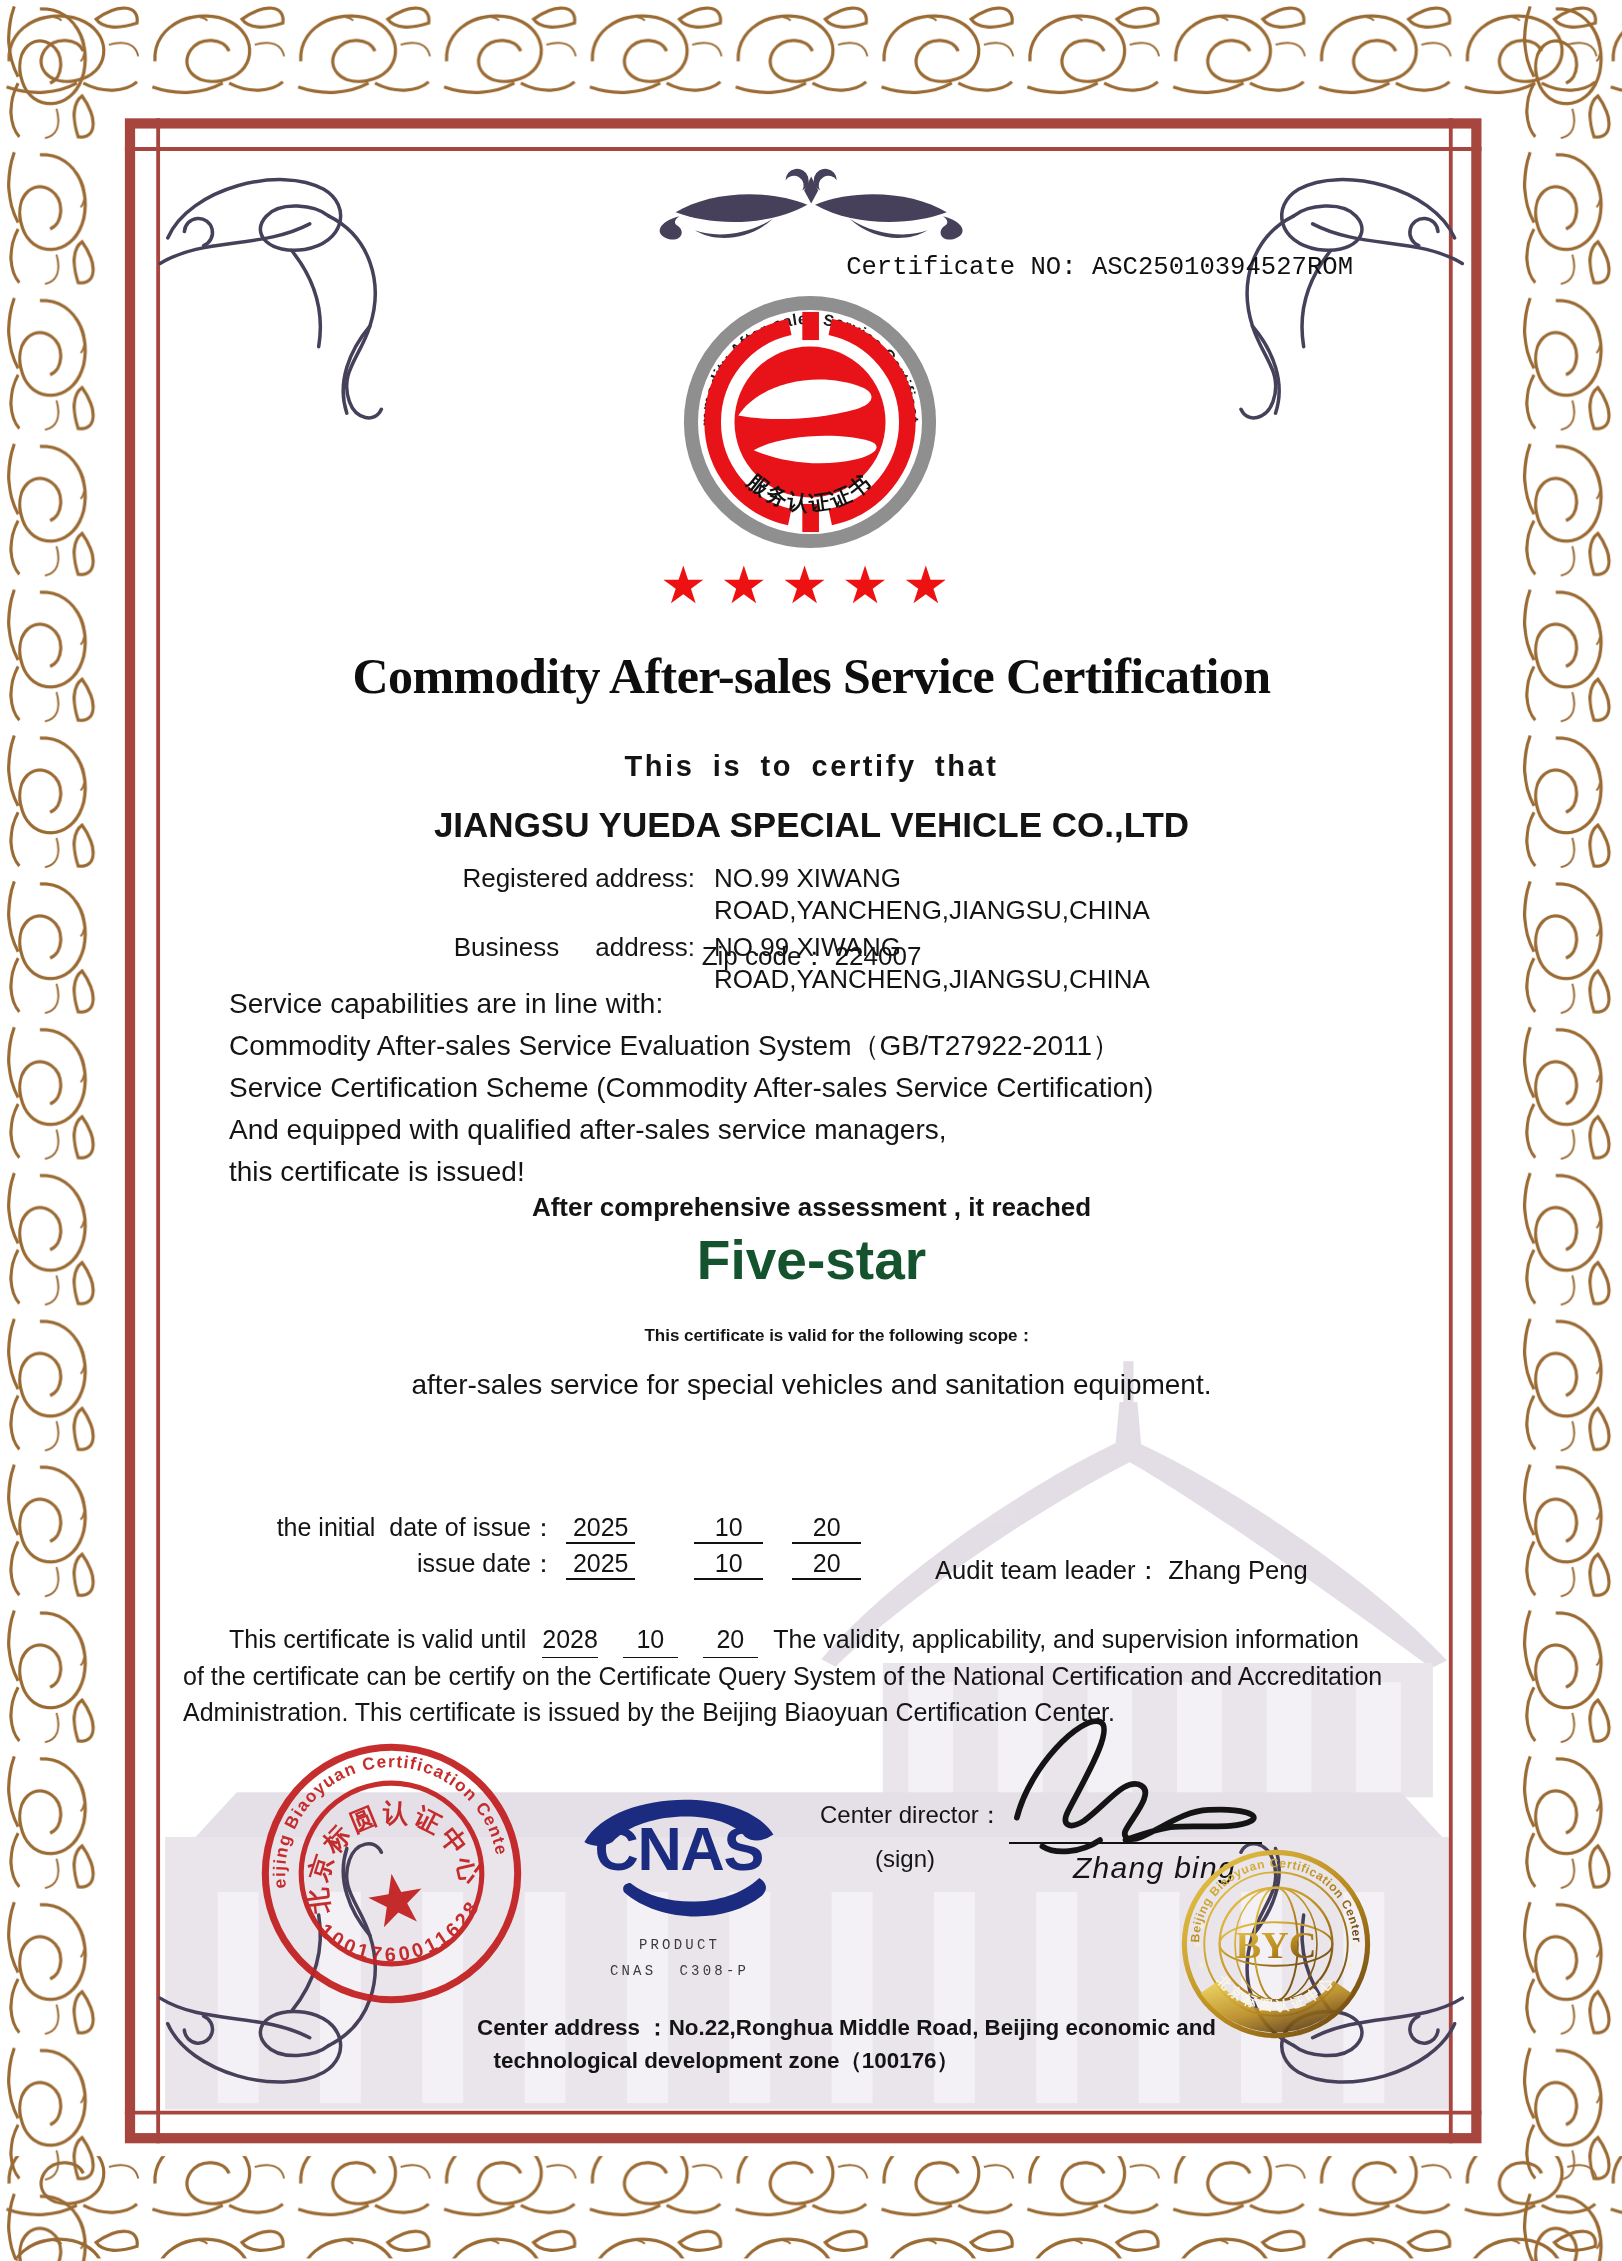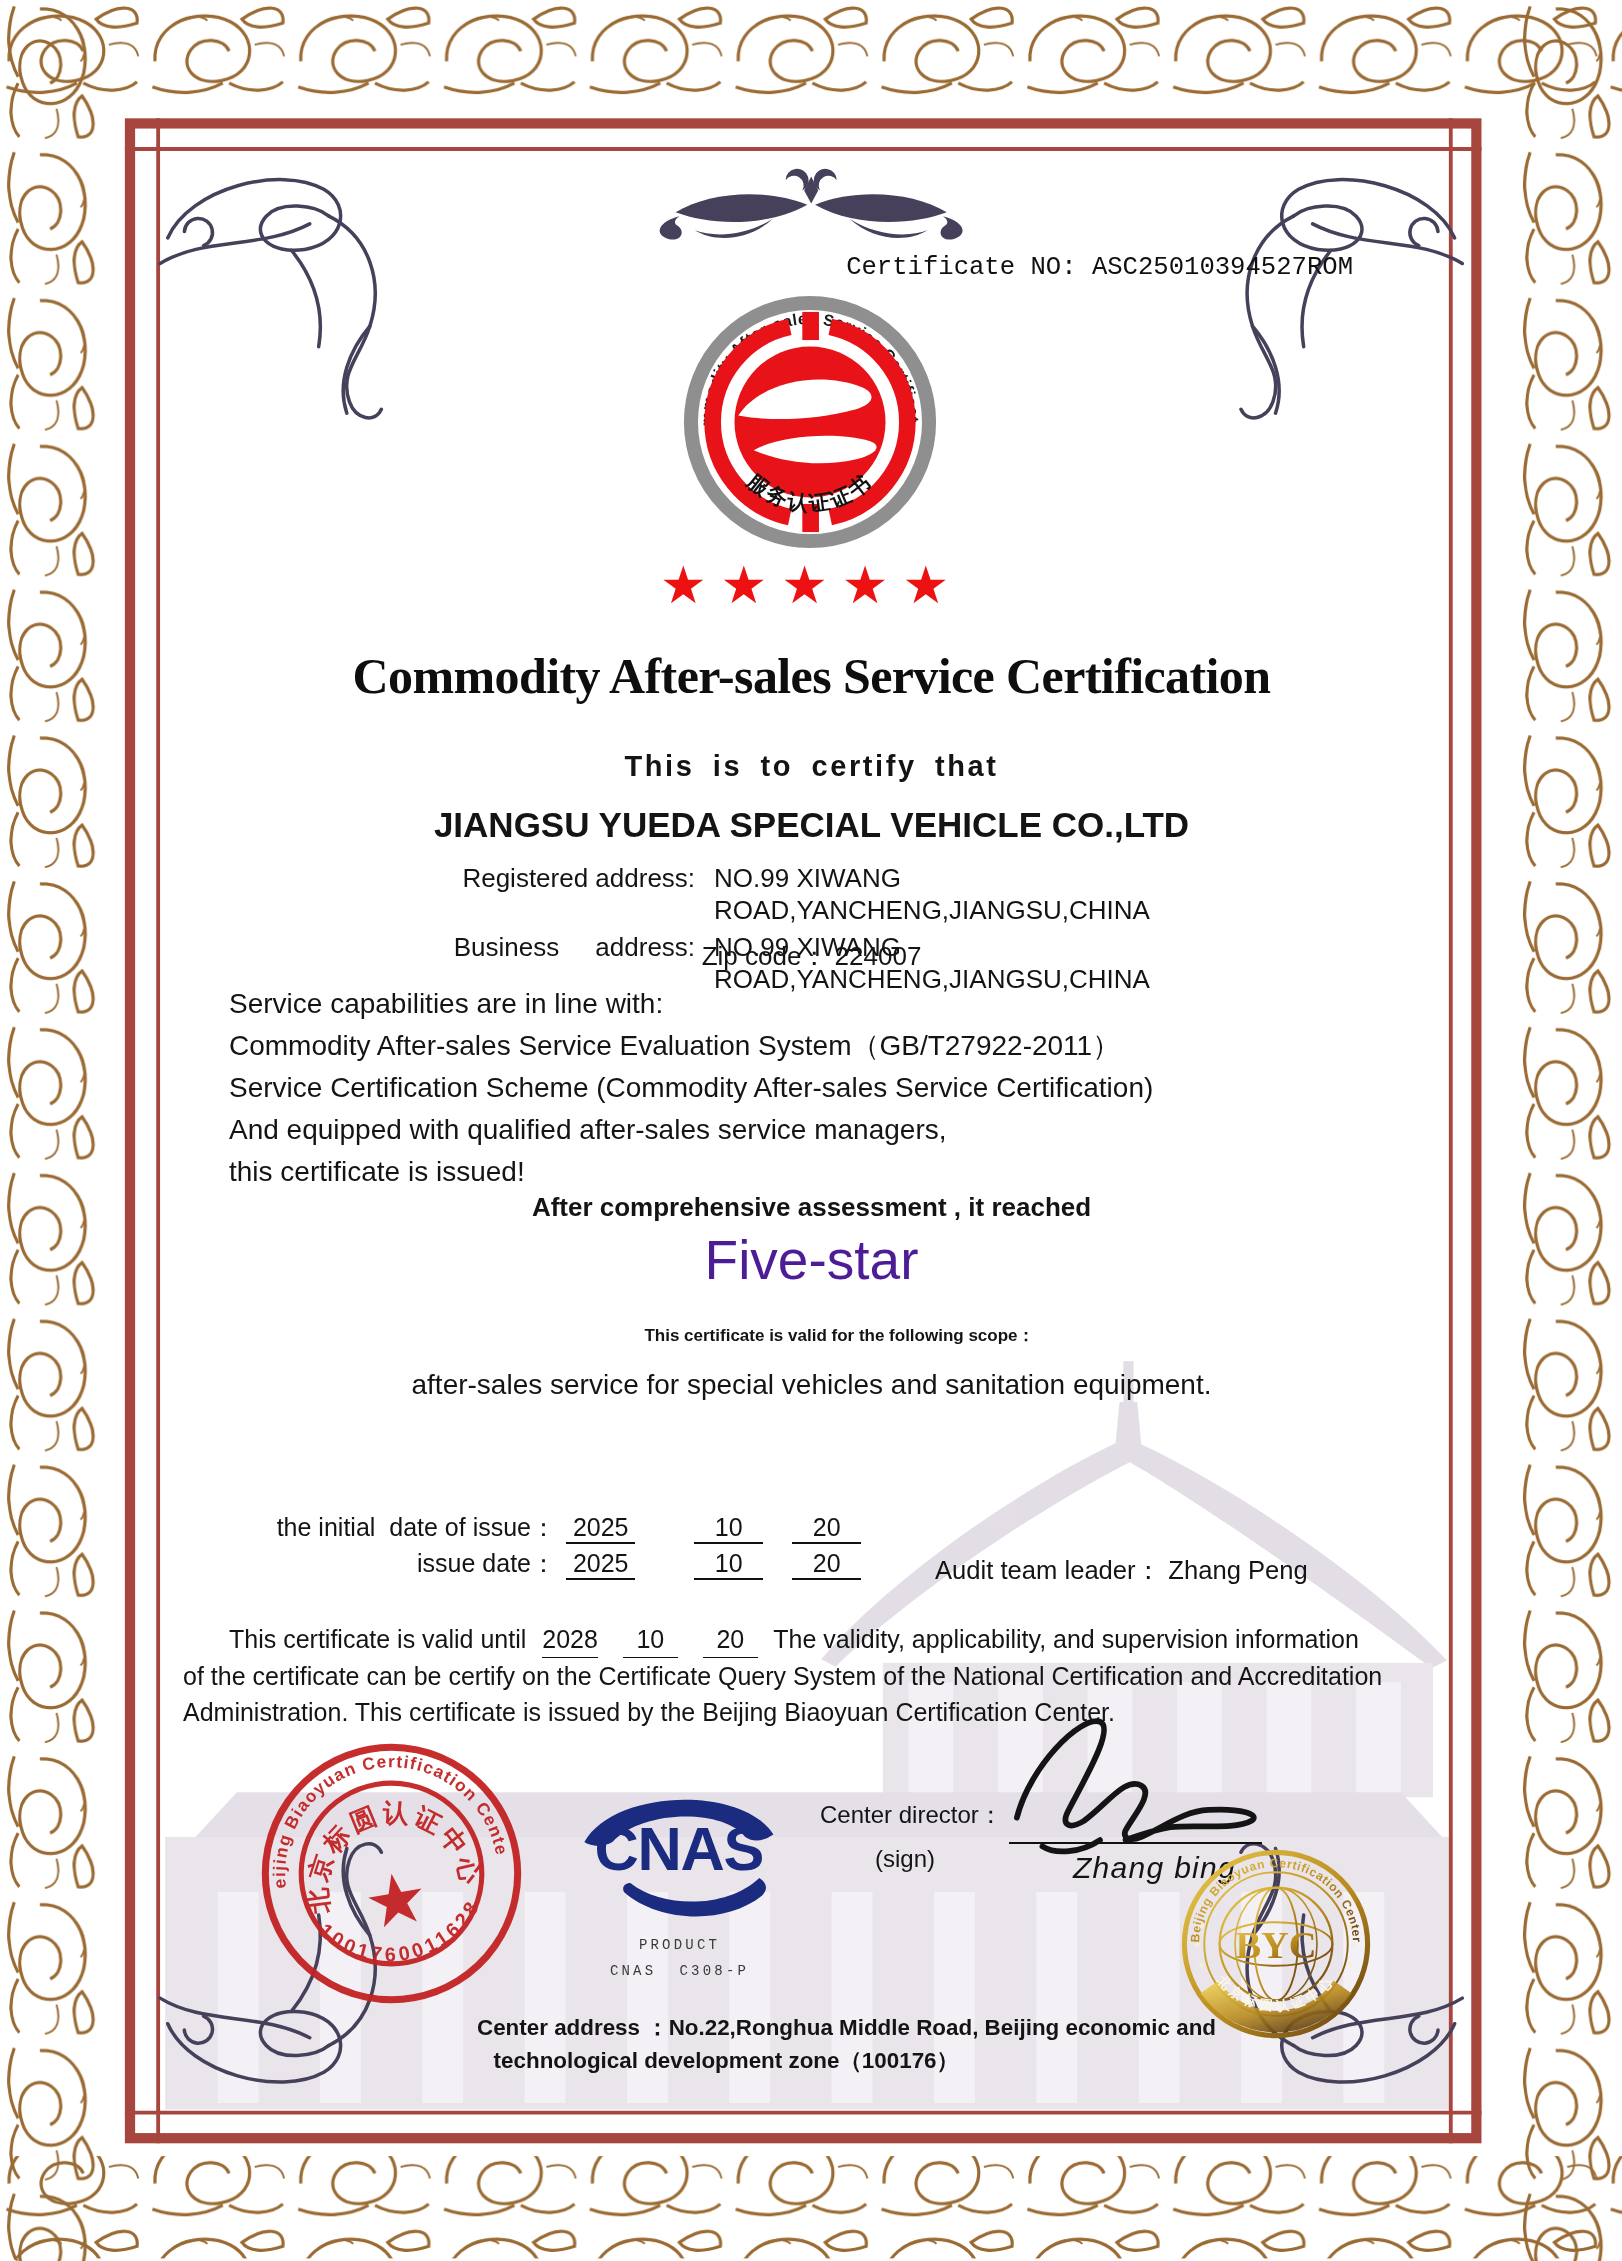--- a/index.html
+++ b/index.html
@@ -17,21 +17,21 @@
          font-size:50px;letter-spacing:-0.6px;color:#0e0e0e;z-index:6;}
   .certify{top:750px;font-size:29px;font-weight:700;letter-spacing:2.6px;word-spacing:7.7px;z-index:6;}
   .company{top:805px;font-size:35px;font-weight:700;z-index:6;}
   .addr-block{top:862px;left:50%;transform:translateX(-50%);z-index:6;
               display:grid;grid-template-columns:auto auto;column-gap:19px;row-gap:5.1px;
               font-size:26px;line-height:32px;}
   .addr-label{text-align:right;margin-left:48px;}
   .zip{top:939px;font-size:26px;z-index:6;}
   .caps{top:983px;left:229px;width:1203px;font-size:28px;line-height:42px;z-index:6;}
   .assessment{top:1192px;font-size:26px;font-weight:700;z-index:6;}
-  .rating{top:1228px;font-size:55px;color:#4c1d95;z-index:6;}
+  .rating{top:1228px;font-size:55px;color:#14532d;z-index:6;font-weight:bold;}
   .scope-head{top:1324px;font-size:17px;font-weight:700;z-index:6;padding-left:28px;}
   .scope-text{top:1369px;font-size:28px;z-index:6;}
   .dates{top:1511px;left:230px;z-index:6;font-size:25px;}
   .date-row{display:flex;align-items:baseline;height:36px;}
   .date-label{width:326px;text-align:right;white-space:pre;}
   .dcell{display:inline-block;width:69px;text-align:center;border-bottom:2.6px solid #111;}
   .dc1{margin-left:10.2px;}.dc2{margin-left:59px;}.dc3{margin-left:29px;}
   .audit{top:1553px;left:935px;font-size:25.6px;z-index:6;}
   .validity{top:1621px;left:183px;width:1327px;font-size:25px;line-height:36px;z-index:6;}
   .validity .indent{text-indent:0;padding-left:46px;}

